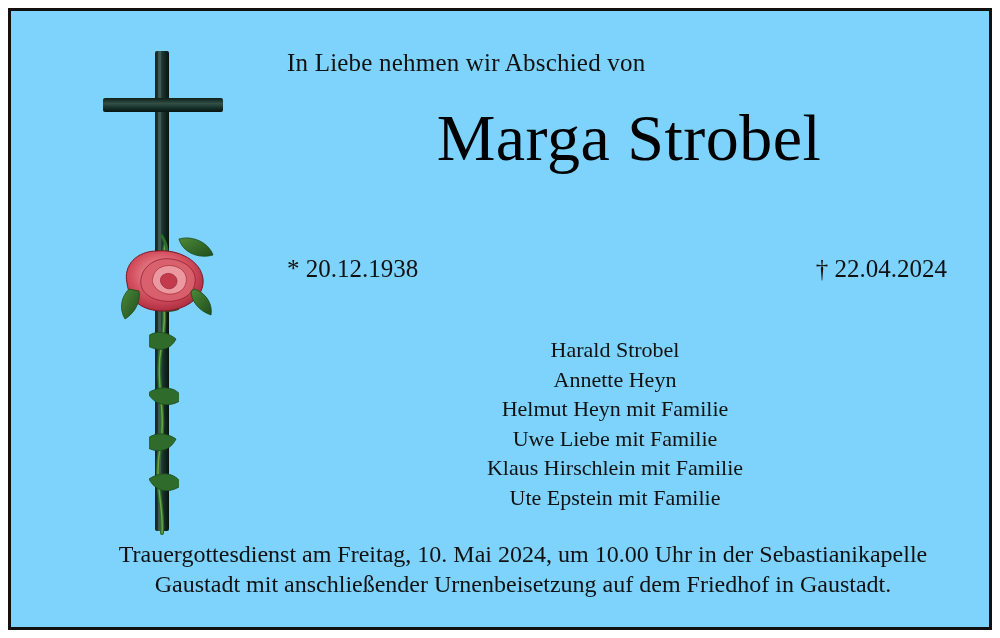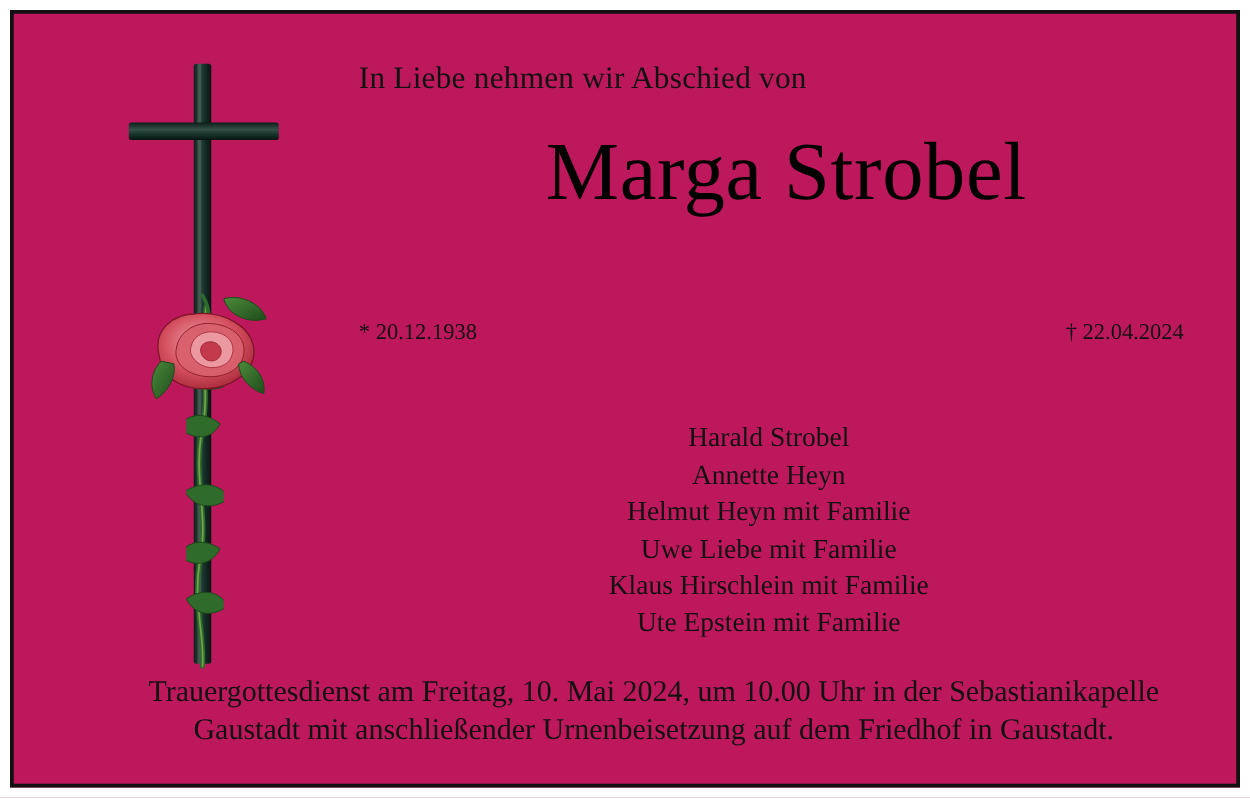--- a/index.html
+++ b/index.html
@@ -19,21 +19,21 @@
     overflow: hidden;
   }
   .frame {
     position: absolute;
     left: 8px;
     top: 8px;
     right: 8px;
     bottom: 8px;
     border: 3px solid #111111;
     box-sizing: border-box;
-    background: #be185d;
+    background: #7dd3fc;
   }
   .inner {
     position: absolute;
     left: 0;
     top: 0;
     width: 984px;
     height: 622px;
   }
 
   
@@ -121,21 +121,21 @@
     font-size: 25px;
     color: #111;
   }
   .dates {
     position: absolute;
     left: 276px;
     top: 244px;
     width: 660px;
     display: flex;
     justify-content: space-between;
-    font-size: 18px;
+    font-size: 25px;
     color: #111;
   }
   .dates .birth { white-space: nowrap; }
   .dates .death { white-space: nowrap; margin-left: 48px; }
 
   .survivors {
     position: absolute;
     left: 268px;
     top: 324px;
     width: 672px;

